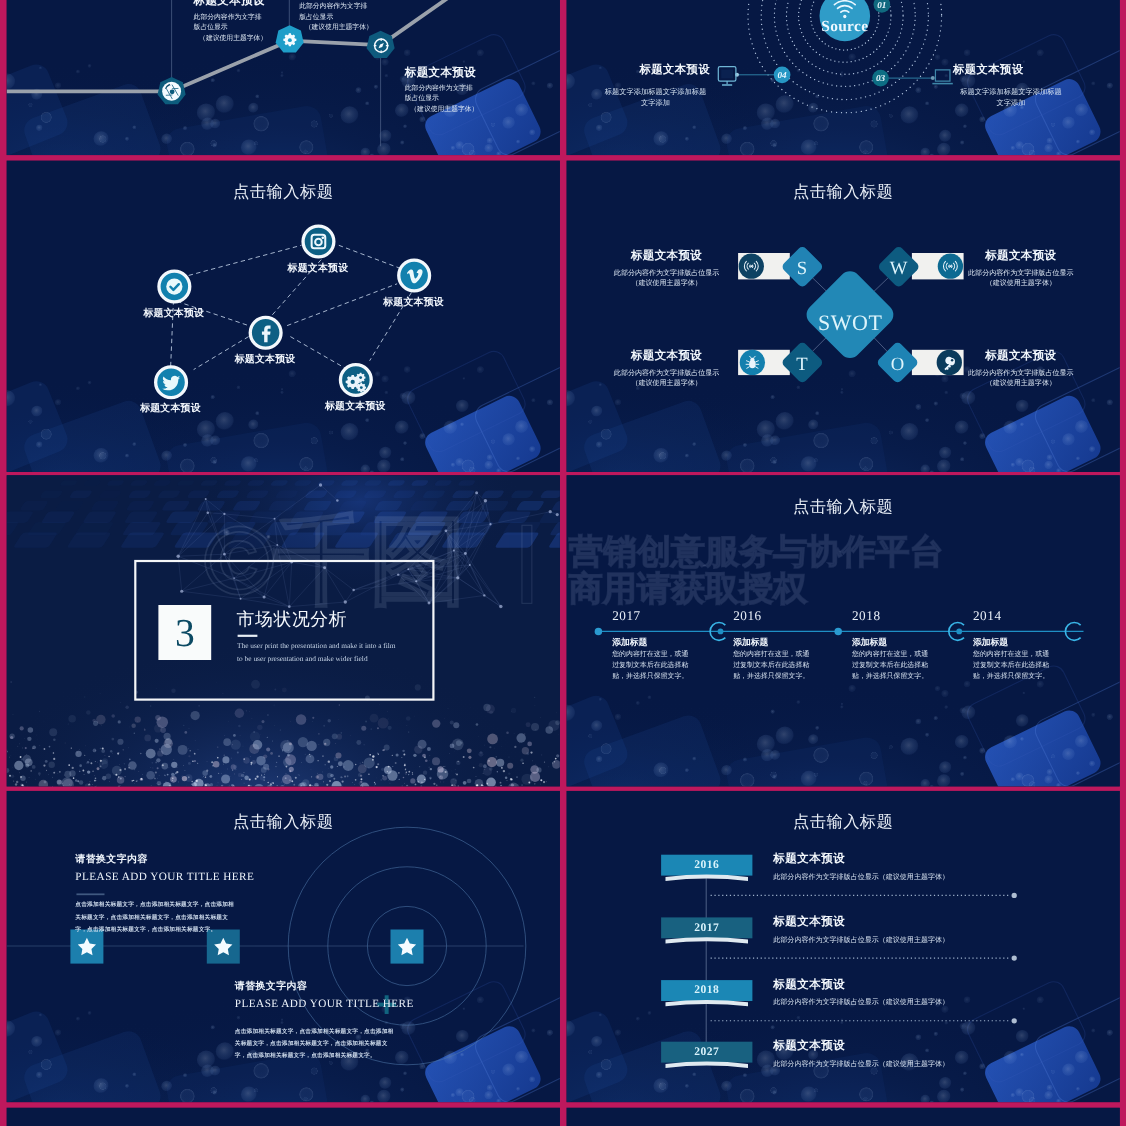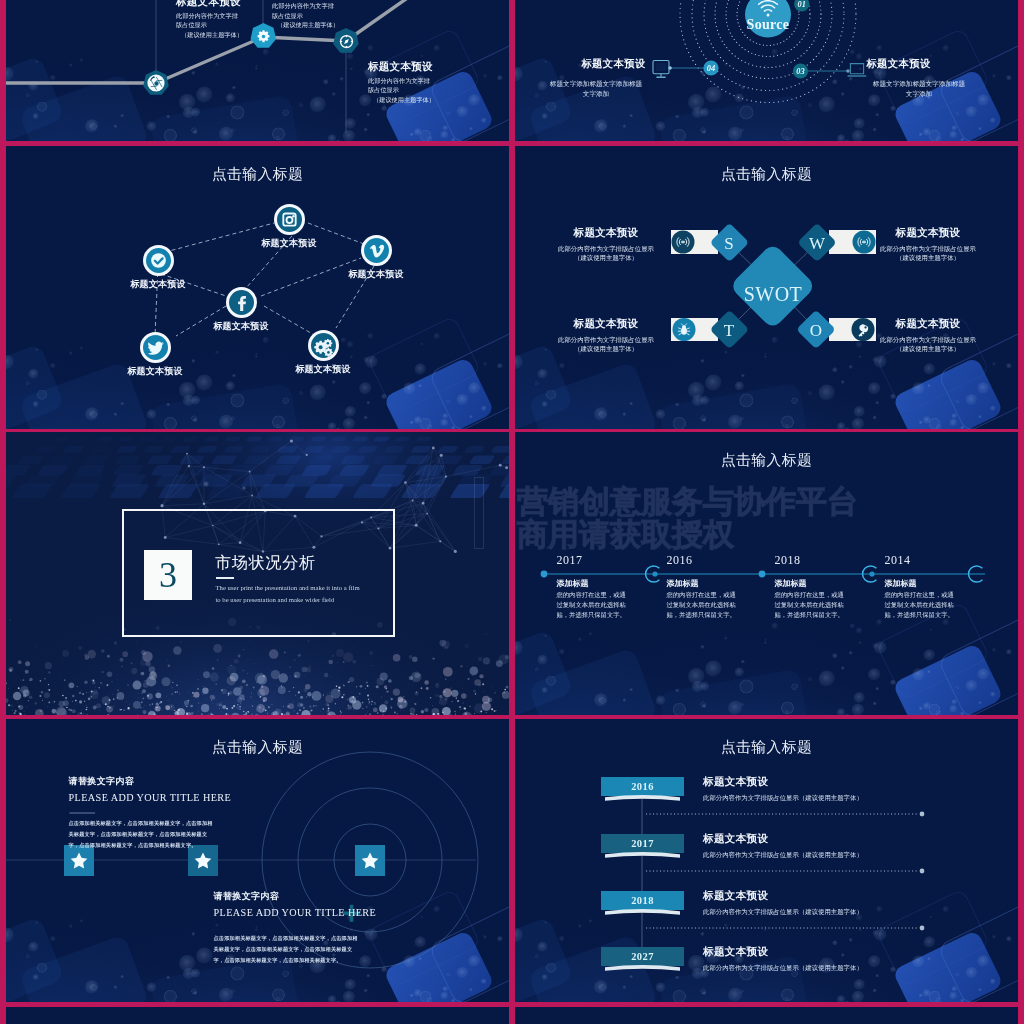--- a/index.html
+++ b/index.html
@@ -2043,18 +2043,19 @@
   </div>
   <div class="slide s10">
     <div class="bg">
       <svg viewBox="0 0 503 283" preserveAspectRatio="none">
           <use href="#slidebg"></use>
         </svg>
     </div>
   </div>
 
   <div class="watermark">
+    <span class="wm-logo">©千图</span>
     <span class="wm-bar"></span>
     <span class="wm-l1">营销创意服务与协作平台</span>
     <span class="wm-l2">商用请获取授权</span>
   </div>
 
 </div>
 
 </body></html>

